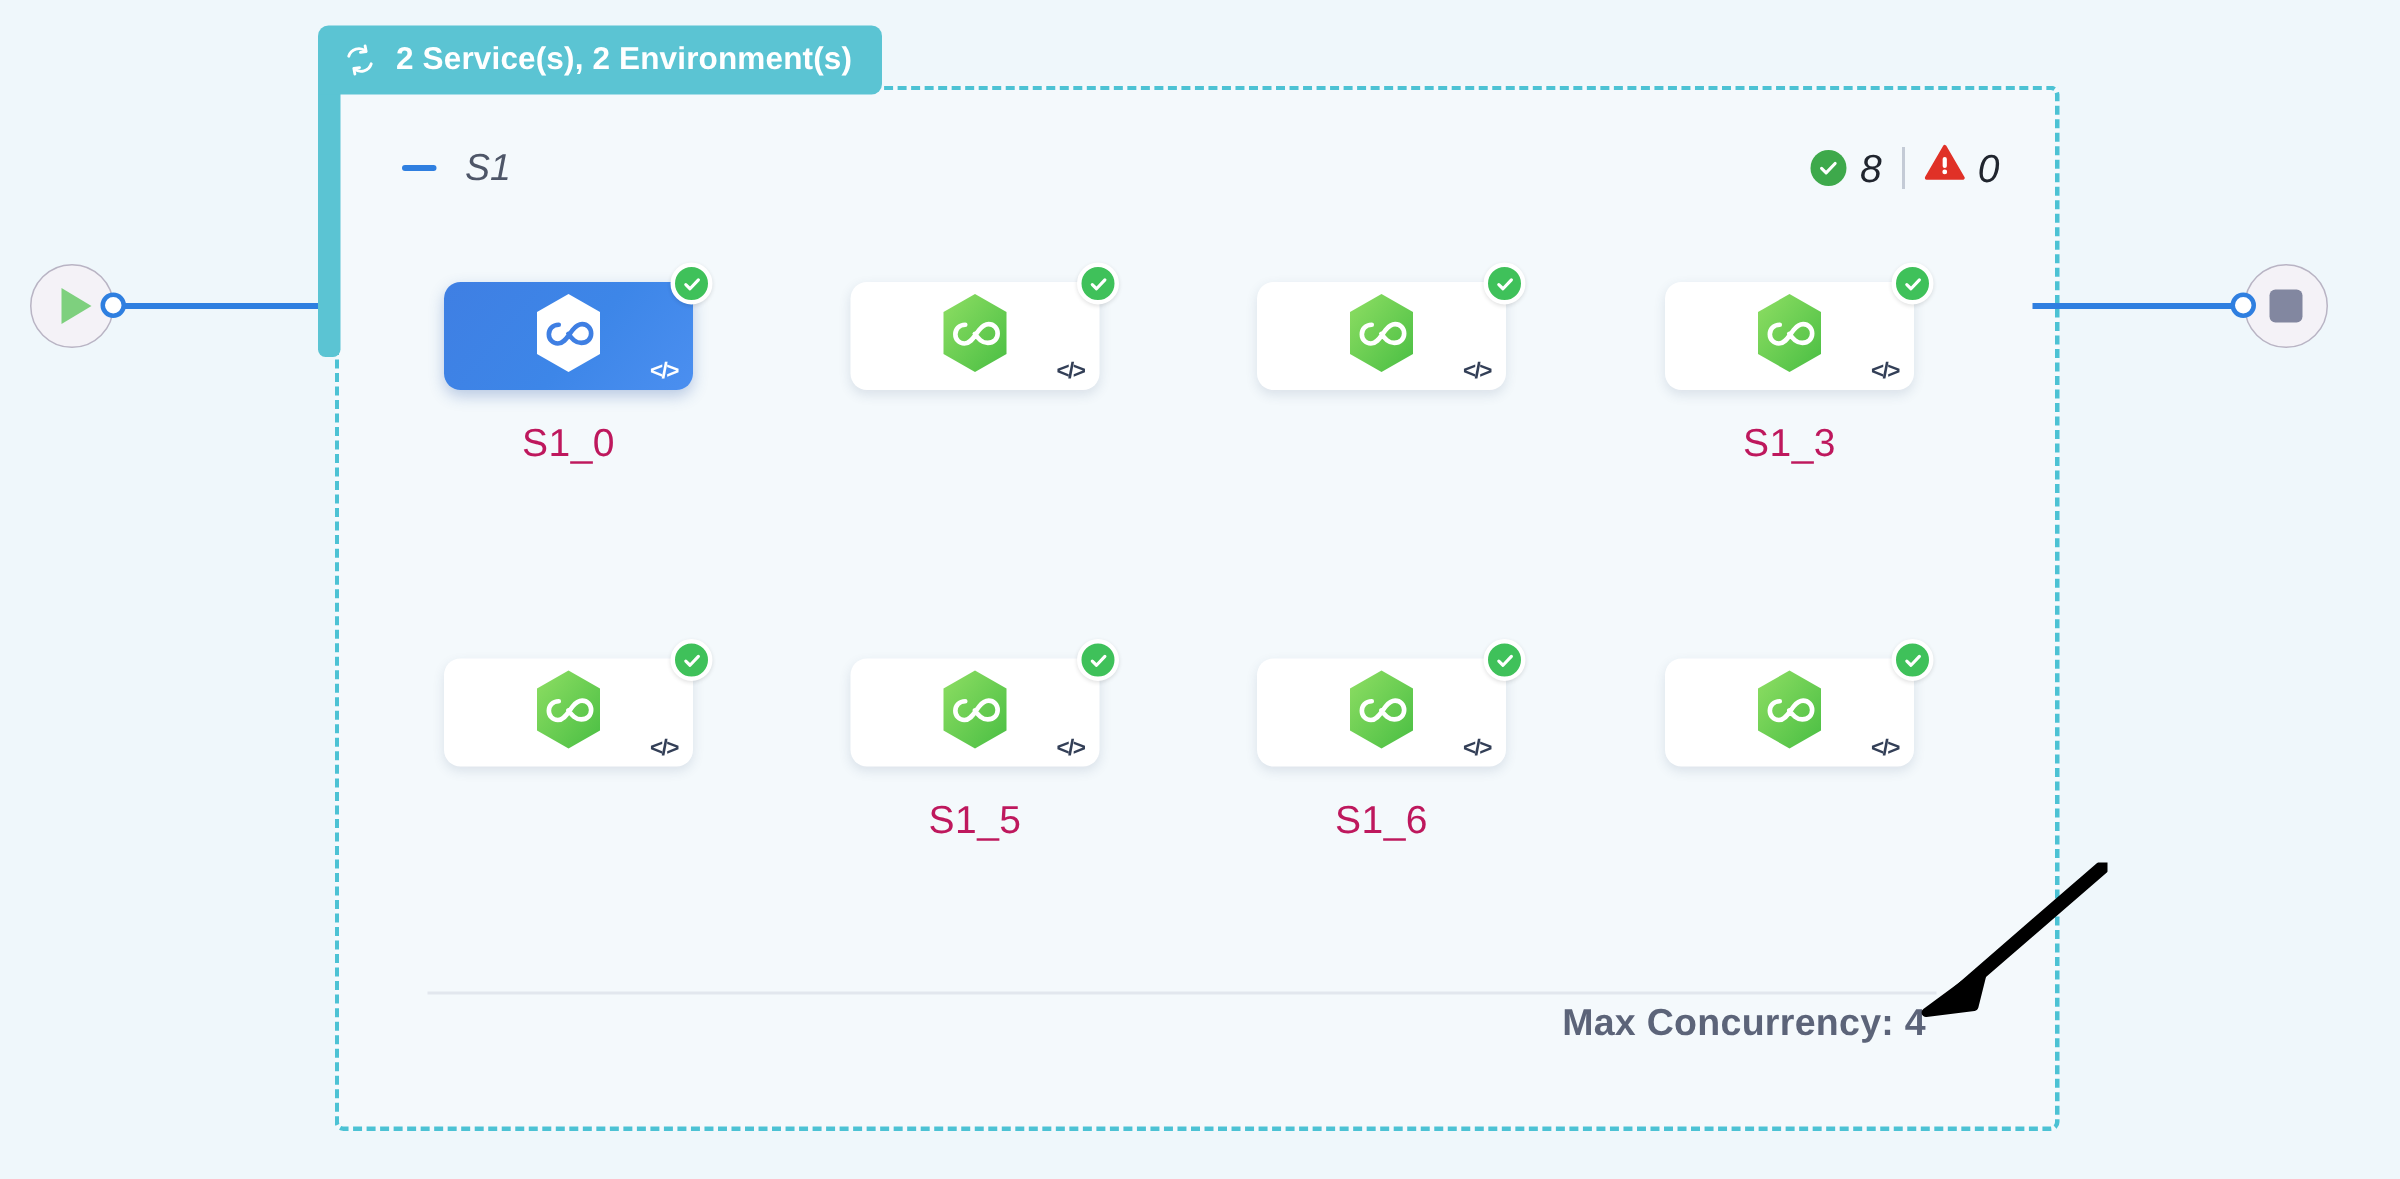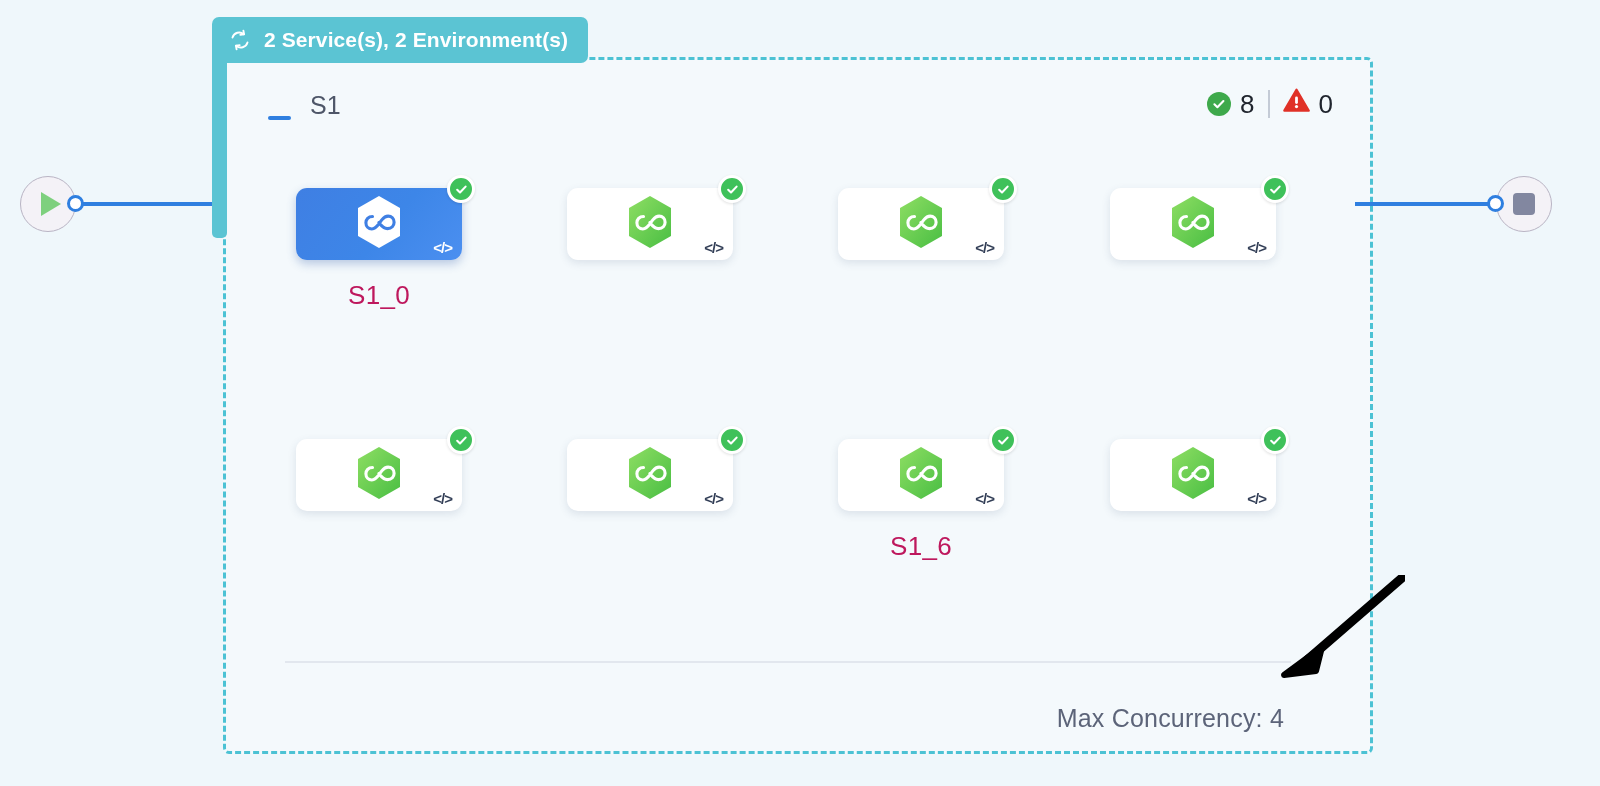--- a/index.html
+++ b/index.html
@@ -119,26 +119,27 @@
     letter-spacing: .1px;
     white-space: nowrap;
     z-index: 5;
   }
   #group-header svg { display: block; }
 
   
   #group-title-row {
     position: absolute;
     left: 268px;
-    top: 80px;
+    top: 92px;
     width: 1065px;
     height: 40px;
     display: flex;
-    align-items: flex-end;
+    align-items: center;
     z-index: 5;
+    font-style: italic;
   }
   #collapse-toggle {
     width: 26px;
     display: flex;
     align-items: center;
     cursor: pointer;
   }
   #collapse-toggle .bar {
     width: 23px;
     height: 4px;
@@ -236,25 +237,24 @@
     width: 1006px;
     height: 2px;
     background: #e2e7ee;
     z-index: 5;
   }
   #max-concurrency {
     position: absolute;
     right: 316px;
     top: 668px;
     font-size: 25px;
-    font-weight: 400;
+    font-weight: 700;
     color: #5c6479;
     letter-spacing: .2px;
     z-index: 5;
-    margin-top: 36px;
   }
 
   
   #annotation-arrow {
     position: absolute;
     left: 1270px;
     top: 575px;
     width: 135px;
     height: 110px;
     z-index: 9;
@@ -397,20 +397,21 @@
               <path d="M26 2 L47 14 L47 42 L26 54 L5 42 L5 14 Z" fill="url(#gradGreen3)" stroke="none"></path>
               <path d="M19.5 22.5 c-4.2 0 -6.6 3 -6.6 6.3 c0 3.4 2.5 6.2 6 6.2 c4.5 0 6.6 -5 9.9 -9.1 c2.2 -2.7 4 -3.8 6.3 -3.8 c3.5 0 6 2.8 6 6.2 c0 3.3 -2.4 6.3 -6.6 6.3 c-4 0 -6.2 -2.9 -8.6 -6" fill="none" stroke="#ffffff" stroke-width="3.1" stroke-linecap="round" stroke-linejoin="round"></path>
             </svg></span>
           <span class="badge-ok">
             <svg width="15" height="15" viewBox="0 0 15 15">
               <polyline points="3.2,7.8 6.0,10.5 11.6,4.6" fill="none" stroke="#ffffff" stroke-width="2.1" stroke-linecap="round" stroke-linejoin="round"></polyline>
             </svg>
           </span>
           <span class="code-icon">&lt;/&gt;</span>
         </div>
+        <div class="node-label">S1_3</div>
       </div>
       <div class="node" style="left: 296px; top: 439px;">
         <div class="node-card">
           <span><svg width="52" height="56" viewBox="0 0 52 56">
               <defs>
                 <linearGradient id="gradGreen4" x1="0" y1="0" x2="1" y2="1">
                   <stop offset="0%" stop-color="#8ede63"></stop>
                   <stop offset="100%" stop-color="#49be43"></stop>
                 </linearGradient>
               </defs>
@@ -437,20 +438,21 @@
               <path d="M26 2 L47 14 L47 42 L26 54 L5 42 L5 14 Z" fill="url(#gradGreen5)" stroke="none"></path>
               <path d="M19.5 22.5 c-4.2 0 -6.6 3 -6.6 6.3 c0 3.4 2.5 6.2 6 6.2 c4.5 0 6.6 -5 9.9 -9.1 c2.2 -2.7 4 -3.8 6.3 -3.8 c3.5 0 6 2.8 6 6.2 c0 3.3 -2.4 6.3 -6.6 6.3 c-4 0 -6.2 -2.9 -8.6 -6" fill="none" stroke="#ffffff" stroke-width="3.1" stroke-linecap="round" stroke-linejoin="round"></path>
             </svg></span>
           <span class="badge-ok">
             <svg width="15" height="15" viewBox="0 0 15 15">
               <polyline points="3.2,7.8 6.0,10.5 11.6,4.6" fill="none" stroke="#ffffff" stroke-width="2.1" stroke-linecap="round" stroke-linejoin="round"></polyline>
             </svg>
           </span>
           <span class="code-icon">&lt;/&gt;</span>
         </div>
+        <div class="node-label">S1_5</div>
       </div>
       <div class="node" style="left: 838px; top: 439px;">
         <div class="node-card">
           <span><svg width="52" height="56" viewBox="0 0 52 56">
               <defs>
                 <linearGradient id="gradGreen6" x1="0" y1="0" x2="1" y2="1">
                   <stop offset="0%" stop-color="#8ede63"></stop>
                   <stop offset="100%" stop-color="#49be43"></stop>
                 </linearGradient>
               </defs>

